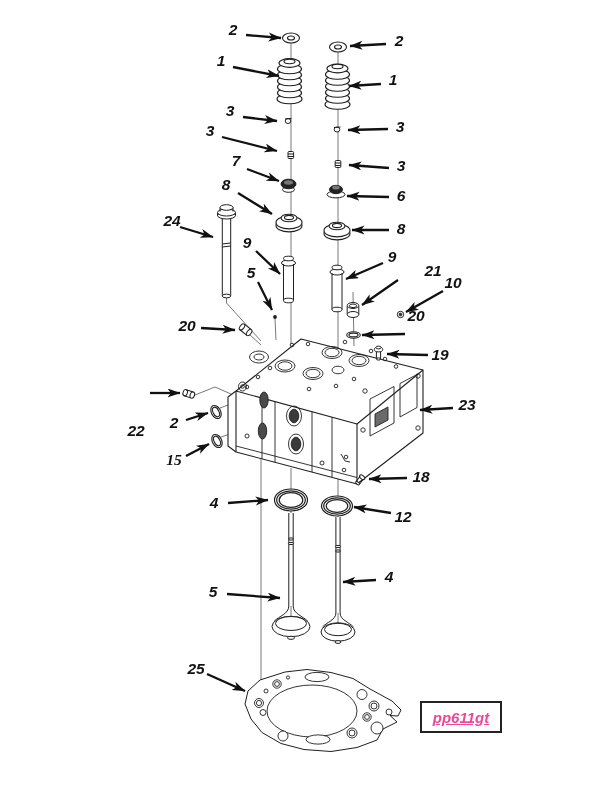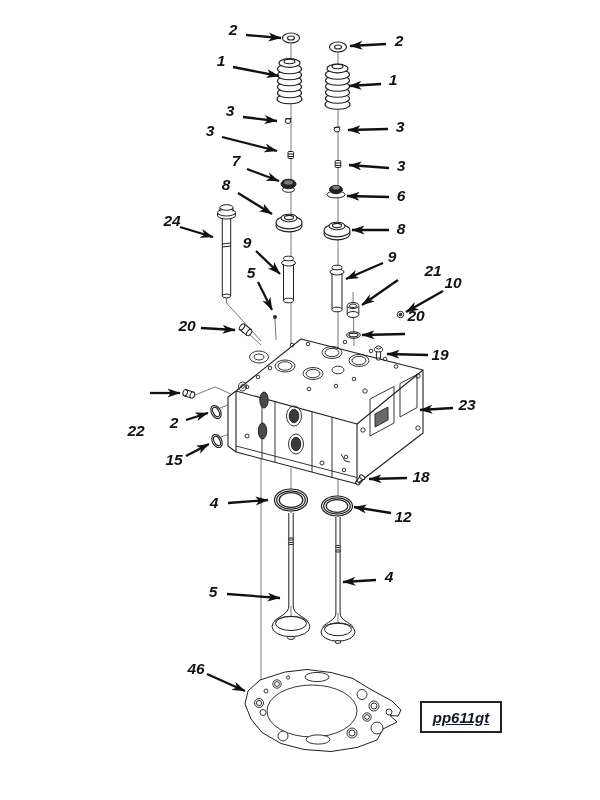--- a/index.html
+++ b/index.html
@@ -11,21 +11,21 @@
   #callouts-layer { position:absolute; left:0; top:0; width:600px; height:800px; pointer-events:none; }
   .callout {
     position:absolute; transform:translate(-50%,-50%);
     font:italic bold 15.5px "Liberation Sans", sans-serif;
     color:#111; white-space:nowrap;
   }
   .code-box {
     position:absolute; left:420px; top:701px; width:78px; height:28px;
     border:2px solid #222; background:#fff;
     display:flex; align-items:center; justify-content:center;
-    font:italic bold 15px "Liberation Sans", sans-serif; color:#0f172a;text-decoration:underline;
+    font:italic bold 15px "Liberation Sans", sans-serif; color:#ec4899;text-decoration:underline;
   }
 </style>
 </head>
 <body>
 
 <div class="stage">
 
 <svg id="diagram-canvas" width="600" height="800" viewBox="0 0 600 800">
   <defs>
     <marker id="arrowhead" markerUnits="userSpaceOnUse" markerWidth="14" markerHeight="10" refX="12.5" refY="4.5" orient="auto">
@@ -368,24 +368,24 @@
       <div class="callout" style="left: 230px; top: 111px;">3</div>
       <div class="callout" style="left: 210px; top: 131px;">3</div>
       <div class="callout" style="left: 236px; top: 161px;">7</div>
       <div class="callout" style="left: 226px; top: 185px;">8</div>
       <div class="callout" style="left: 166px; top: 221px; margin-left: 6px;">24</div>
       <div class="callout" style="left: 247px; top: 243px;">9</div>
       <div class="callout" style="left: 251px; top: 273px;">5</div>
       <div class="callout" style="left: 187px; top: 326px;">20</div>
       <div class="callout" style="left: 136px; top: 392px; margin-top: 39px;">22</div>
       <div class="callout" style="left: 174px; top: 423px;">2</div>
-      <div class="callout" style="left: 174px; top: 460px;">15</div>
+      <div class="callout" style="left: 174px; top: 460px; font-family: Liberation Serif, serif;">15</div>
       <div class="callout" style="left: 214px; top: 503px;">4</div>
       <div class="callout" style="left: 213px; top: 592px;">5</div>
-      <div class="callout" style="left: 196px; top: 669px;">46</div>
+      <div class="callout" style="left: 196px; top: 669px;">25</div>
       <div class="callout" style="left: 399px; top: 41px;">2</div>
       <div class="callout" style="left: 393px; top: 80px;">1</div>
       <div class="callout" style="left: 400px; top: 127px;">3</div>
       <div class="callout" style="left: 401px; top: 166px;">3</div>
       <div class="callout" style="left: 401px; top: 196px;">6</div>
       <div class="callout" style="left: 401px; top: 229px;">8</div>
       <div class="callout" style="left: 392px; top: 257px;">9</div>
       <div class="callout" style="left: 408px; top: 271px; margin-left: 25px;">21</div>
       <div class="callout" style="left: 453px; top: 283px;">10</div>
       <div class="callout" style="left: 416px; top: 316px;">20</div>

